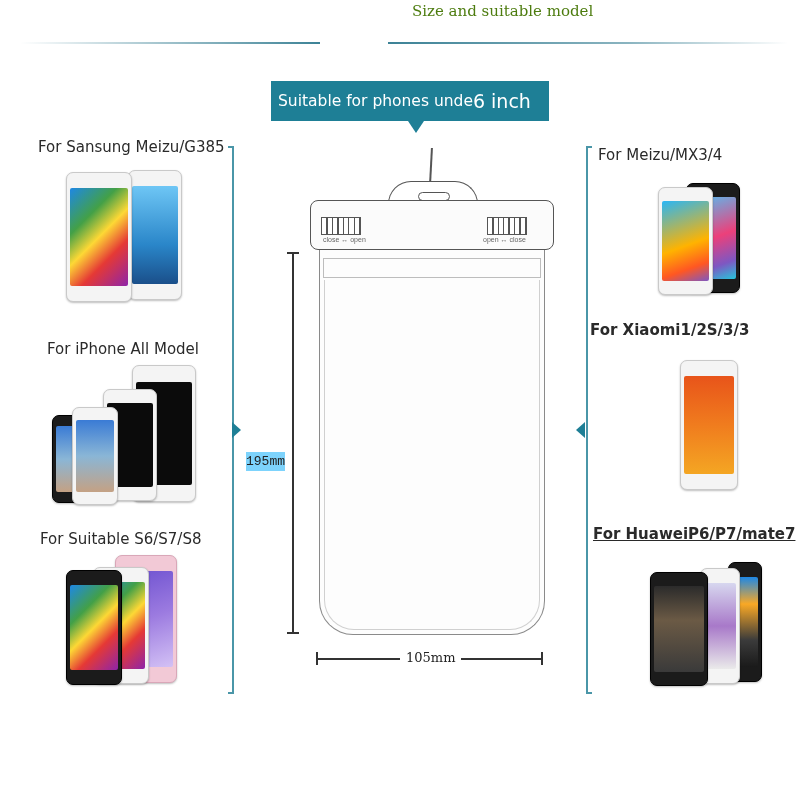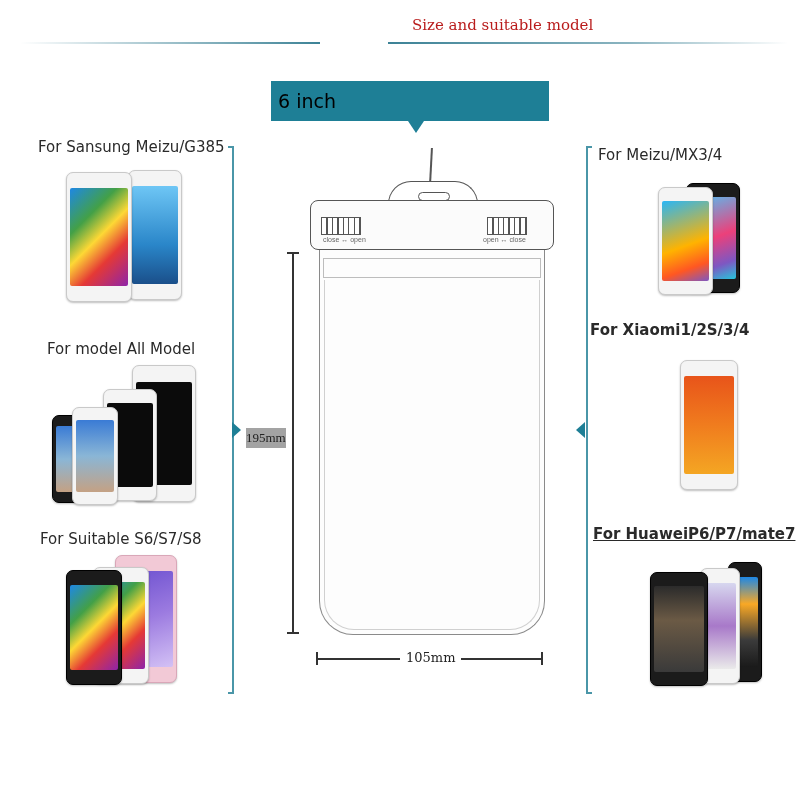--- a/index.html
+++ b/index.html
@@ -12,31 +12,31 @@
   
   .header-line-left {
     left: 20px; top: 42px; width: 300px; height: 2px;
     background: linear-gradient(to right, rgba(60,130,150,0) 0%, rgba(60,130,150,0.6) 60%, #3c8296 100%);
   }
   .header-line-right {
     left: 388px; top: 42px; width: 400px; height: 2px;
     background: linear-gradient(to right, #3c8296 0%, rgba(60,130,150,0.6) 60%, rgba(60,130,150,0) 100%);
   }
   .header-title {
-    left: 412px; top: 16px; font-family: "DejaVu Serif", serif; font-size: 15px; color: #b91c1c;
+    left: 412px; top: 2px; font-family: "DejaVu Serif", serif; font-size: 15px; color: #4d7c0f;
   }
 
   
   .banner {
     left: 271px; top: 81px; width: 278px; height: 40px; background: #1e7f96;
     display: flex; align-items: center; padding-left: 7px; box-sizing: border-box;
     white-space: nowrap; overflow: hidden;
   }
   .banner-text { font-family: "DejaVu Sans", sans-serif; font-size: 15.5px; color: #ffffff; }
-  .banner-highlight { font-family: "DejaVu Sans", sans-serif; font-size: 19px; color: #000000; }
+  .banner-highlight { font-family: "DejaVu Sans", sans-serif; font-size: 19px; color: #ffffff; }
   .banner-pointer {
     left: 408px; top: 121px; width: 0; height: 0;
     border-left: 8px solid transparent; border-right: 8px solid transparent; border-top: 12px solid #1e7f96;
   }
 
   
   .bracket-left {
     left: 228px; top: 146px; width: 4px; height: 544px;
     border-right: 2px solid #4a96a8; border-top: 2px solid #4a96a8; border-bottom: 2px solid #4a96a8;
   }
@@ -101,59 +101,60 @@
   .pouch-inner {
     left: 324px; top: 280px; width: 216px; height: 350px; border: 1px solid #d0d0d0;
     border-top: none; border-radius: 0 0 30px 30px; box-sizing: border-box;
   }
 
   
   .dim-v-line { left: 292px; top: 253px; width: 1.5px; height: 380px; background: #333; }
   .dim-v-cap-top { left: 287px; top: 252px; width: 12px; height: 1.5px; background: #333; }
   .dim-v-cap-bot { left: 287px; top: 632px; width: 12px; height: 1.5px; background: #333; }
   .dim-v-label {
-    left: 246px; top: 428px; background: #a3a3a3; padding: 2px 0;
-    font-family: Liberation Serif, serif; font-size: 13px; color: #222;
+    left: 246px; top: 452px; background: #7dd3fc; padding: 2px 0;
+    font-family: Liberation Mono, monospace; font-size: 13px; color: #222;
   }
   .dim-h-line { left: 317px; top: 658px; width: 226px; height: 1.5px; background: #333; }
   .dim-h-cap-left { left: 316px; top: 652px; width: 1.5px; height: 13px; background: #333; }
   .dim-h-cap-right { left: 541px; top: 652px; width: 1.5px; height: 13px; background: #333; }
   .dim-h-label {
     left: 400px; top: 650px; background: #fff; padding: 0 6px;
     font-family: "DejaVu Serif", serif; font-size: 13px; color: #222;
   }
 </style>
 </head>
 <body>
 
 <div class="abs header-line-left"></div>
 <div class="abs header-line-right"></div>
 <div class="abs header-title">Size and suitable model</div>
 
 <div class="abs banner">
+  <span class="banner-text">Suitable for phones unde</span>
     <span class="banner-highlight">6 inch</span>
 </div>
 <div class="abs banner-pointer"></div>
 
 <div class="abs bracket-left"></div>
 <div class="abs arrow-left-bracket"></div>
 <div class="abs bracket-right"></div>
 <div class="abs arrow-right-bracket"></div>
 
 <div class="abs model-label" style="left:38px; top:138px;">For Sansung Meizu/G385</div>
 <div class="abs" style="left:66px; top:168px; width:120px; height:135px;">
   <div class="phone white-body" style="left:62px; top:2px; width:54px; height:130px;">
       <div class="screen scr-blue"></div>
     </div>
   <div class="phone white-body" style="left:0; top:4px; width:66px; height:130px;">
       <div class="screen scr-galaxy"></div>
     </div>
 </div>
 
-<div class="abs model-label" style="left:47px; top:340px;">For model All Model</div>
+<div class="abs model-label" style="left:47px; top:340px;">For iPhone All Model</div>
 <div class="abs" style="left:52px; top:365px; width:150px; height:142px;">
   <div class="phone white-body" style="left:80px; top:0; width:64px; height:137px;">
       <div class="screen scr-black"></div>
     </div>
   <div class="phone white-body" style="left:51px; top:24px; width:54px; height:112px;">
       <div class="screen scr-black"></div>
     </div>
   <div class="phone black-body" style="left:0; top:50px; width:28px; height:88px;">
       <div class="screen scr-ios"></div>
     </div>
@@ -178,21 +179,21 @@
 <div class="abs model-label" style="left:598px; top:146px;text-align:right;">For Meizu/MX3/4</div>
 <div class="abs" style="left:658px; top:183px; width:84px; height:112px;">
   <div class="phone black-body" style="left:28px; top:0; width:54px; height:110px;">
       <div class="screen scr-meizu2"></div>
     </div>
   <div class="phone white-body" style="left:0; top:4px; width:55px; height:108px;">
       <div class="screen scr-meizu"></div>
     </div>
 </div>
 
-<div class="abs model-label bold" style="left:590px; top:321px;">For Xiaomi1/2S/3/4</div>
+<div class="abs model-label bold" style="left:590px; top:321px;">For Xiaomi1/2S/3/3</div>
 <div class="abs phone white-body" style="left:680px; top:360px; width:58px; height:130px;">
   <div class="screen scr-xiaomi"></div>
 </div>
 
 <div class="abs model-label bold" style="left:593px; top:525px;text-decoration:underline;">For HuaweiP6/P7/mate7</div>
 <div class="abs" style="left:650px; top:562px; width:116px; height:125px;">
   <div class="phone black-body" style="left:78px; top:0; width:34px; height:120px;">
       <div class="screen scr-huawei3"></div>
     </div>
   <div class="phone white-body" style="left:50px; top:6px; width:40px; height:116px;">

